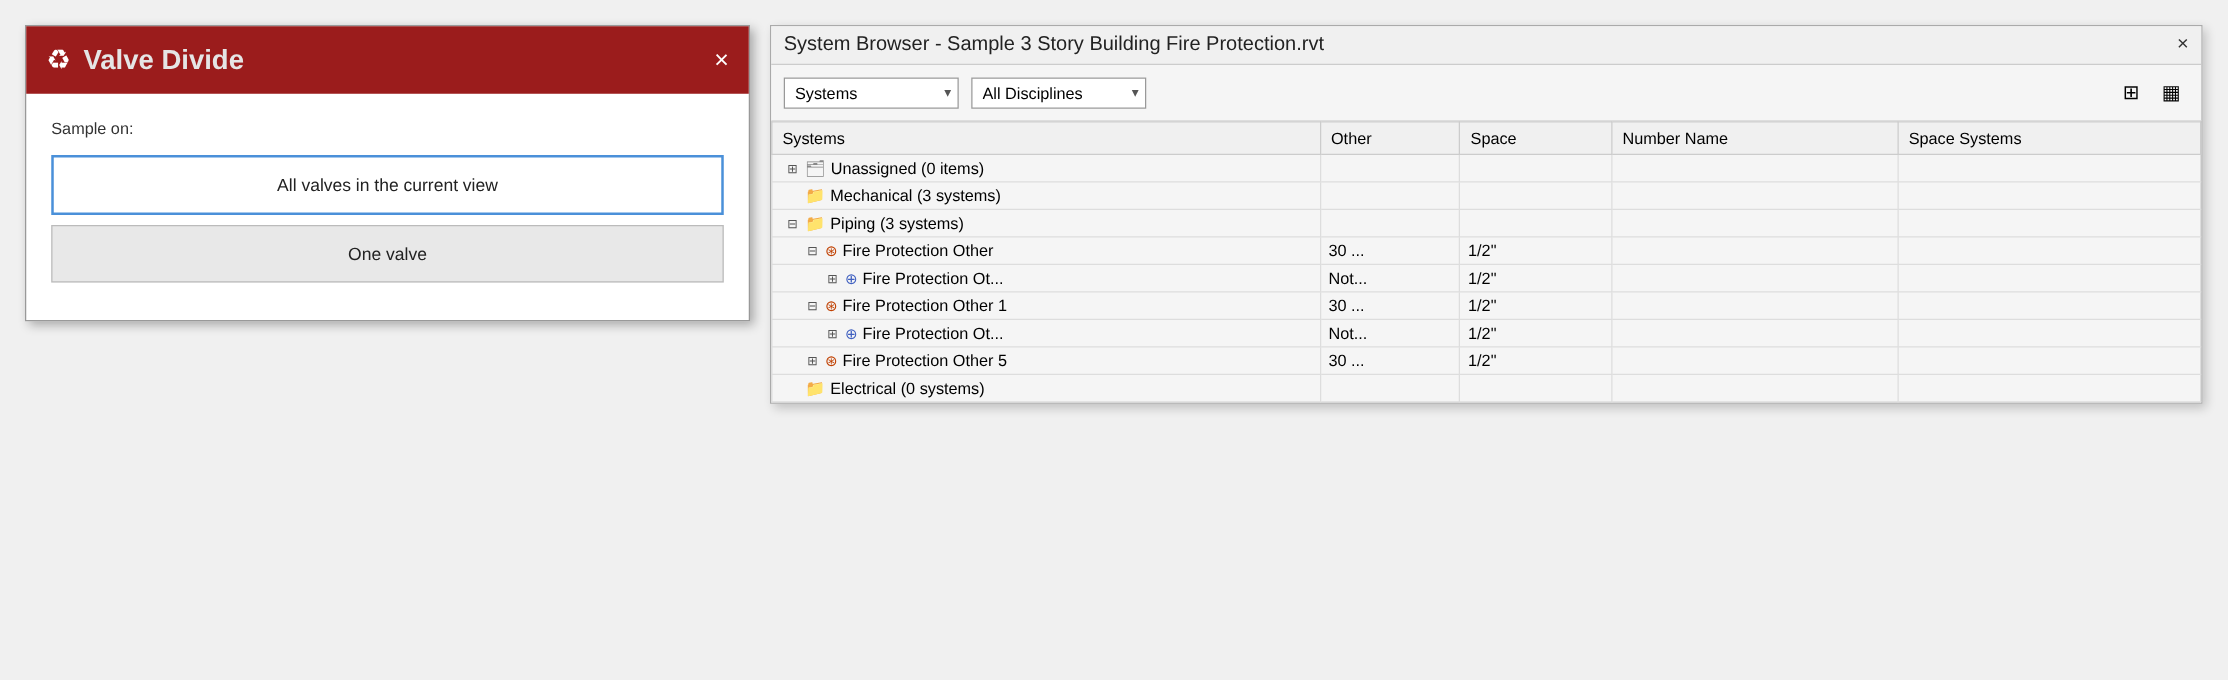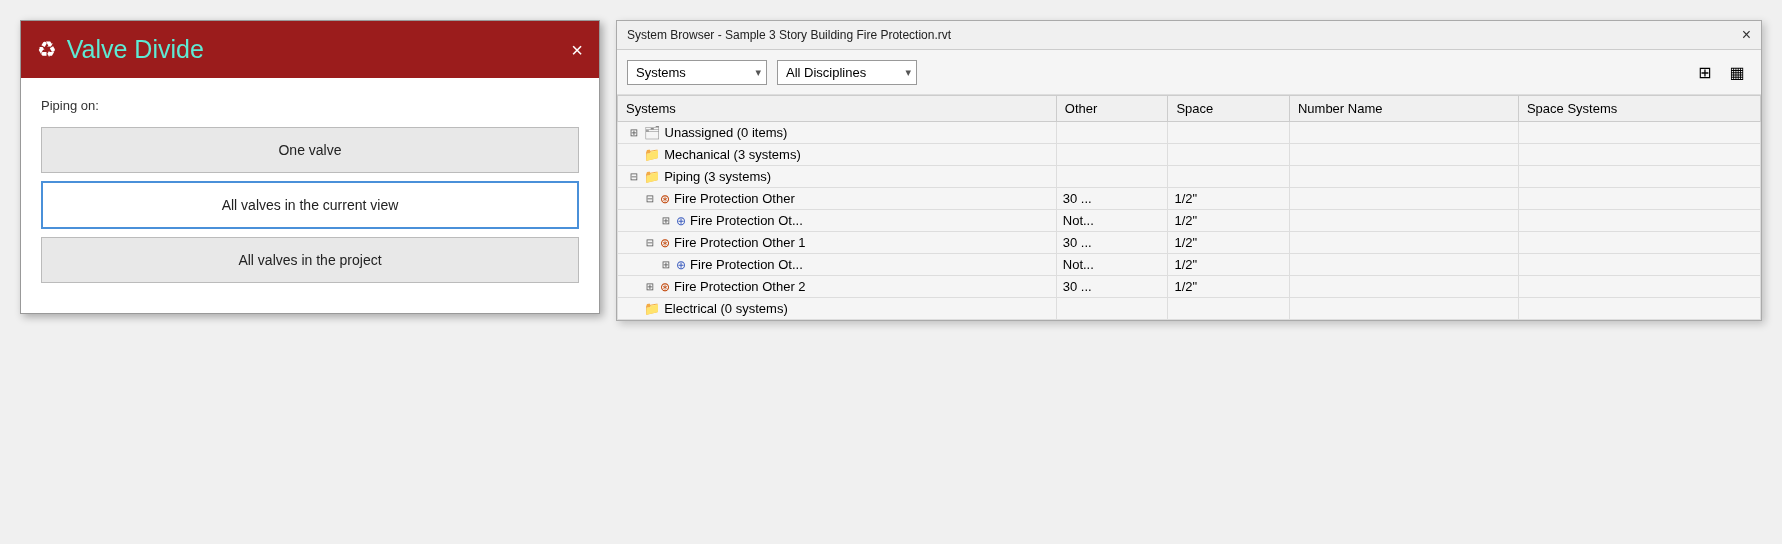--- a/index.html
+++ b/index.html
@@ -32,23 +32,23 @@
     .valve-dialog-title-area {
       display: flex;
       align-items: center;
       gap: 10px;
     }
     .valve-icon {
       font-size: 22px;
       color: #fff;
     }
     .valve-dialog-title {
-      font-size: 25px;
-      font-weight: 400;
-      color: #5eead4;
+      font-size: 22px;
+      font-weight: 700;
+      color: #e5e5e5;
     }
     .valve-close-btn {
       font-size: 20px;
       color: #fff;
       cursor: pointer;
       background: none;
       border: none;
       line-height: 1;
     }
     .valve-dialog-body {
@@ -92,21 +92,21 @@
       background: #f0f0f0;
       border-bottom: 1px solid #ccc;
       padding: 6px 10px;
       display: flex;
       align-items: center;
       justify-content: space-between;
       font-size: 13px;
       color: #222;
     }
     .sb-title {
-      font-size: 12px;
+      font-size: 16px;
       color: #222;
     }
     .sb-close-btn {
       background: none;
       border: none;
       font-size: 16px;
       cursor: pointer;
       color: #333;
       line-height: 1;
     }
@@ -204,24 +204,23 @@
 
 <div class="valve-dialog">
   <div class="valve-dialog-header">
     <div class="valve-dialog-title-area">
       <span class="valve-icon">♻</span>
       <span class="valve-dialog-title">Valve Divide</span>
     </div>
     <button class="valve-close-btn">×</button>
   </div>
   <div class="valve-dialog-body">
-    <div class="divide-on-label">Piping on:</div>
+    <div class="divide-on-label">Sample on:</div>
+    <button class="option-btn selected">All valves in the current view</button>
     <button class="option-btn">One valve</button>
-    <button class="option-btn selected">All valves in the current view</button>
-    <button class="option-btn">All valves in the project</button>
   </div>
 </div>
 
 <div class="system-browser">
   <div class="sb-titlebar">
     <span class="sb-title">System Browser - Sample 3 Story Building Fire Protection.rvt</span>
     <button class="sb-close-btn">×</button>
   </div>
   <div class="sb-toolbar">
     <div class="sb-dropdown-wrap">
@@ -356,21 +355,21 @@
         <td>1/2"</td>
         <td></td>
         <td></td>
       </tr>
 
       <tr>
         <td>
           <div class="tree-cell indent-1">
             <span class="expand-icon">⊞</span>
             <span style="color:#c04000;font-size:12px;">⊛</span>
-            <span>Fire Protection Other 2</span>
+            <span>Fire Protection Other 5</span>
           </div>
         </td>
         <td>30 ...</td>
         <td>1/2"</td>
         <td></td>
         <td></td>
       </tr>
 
       <tr>
         <td>

